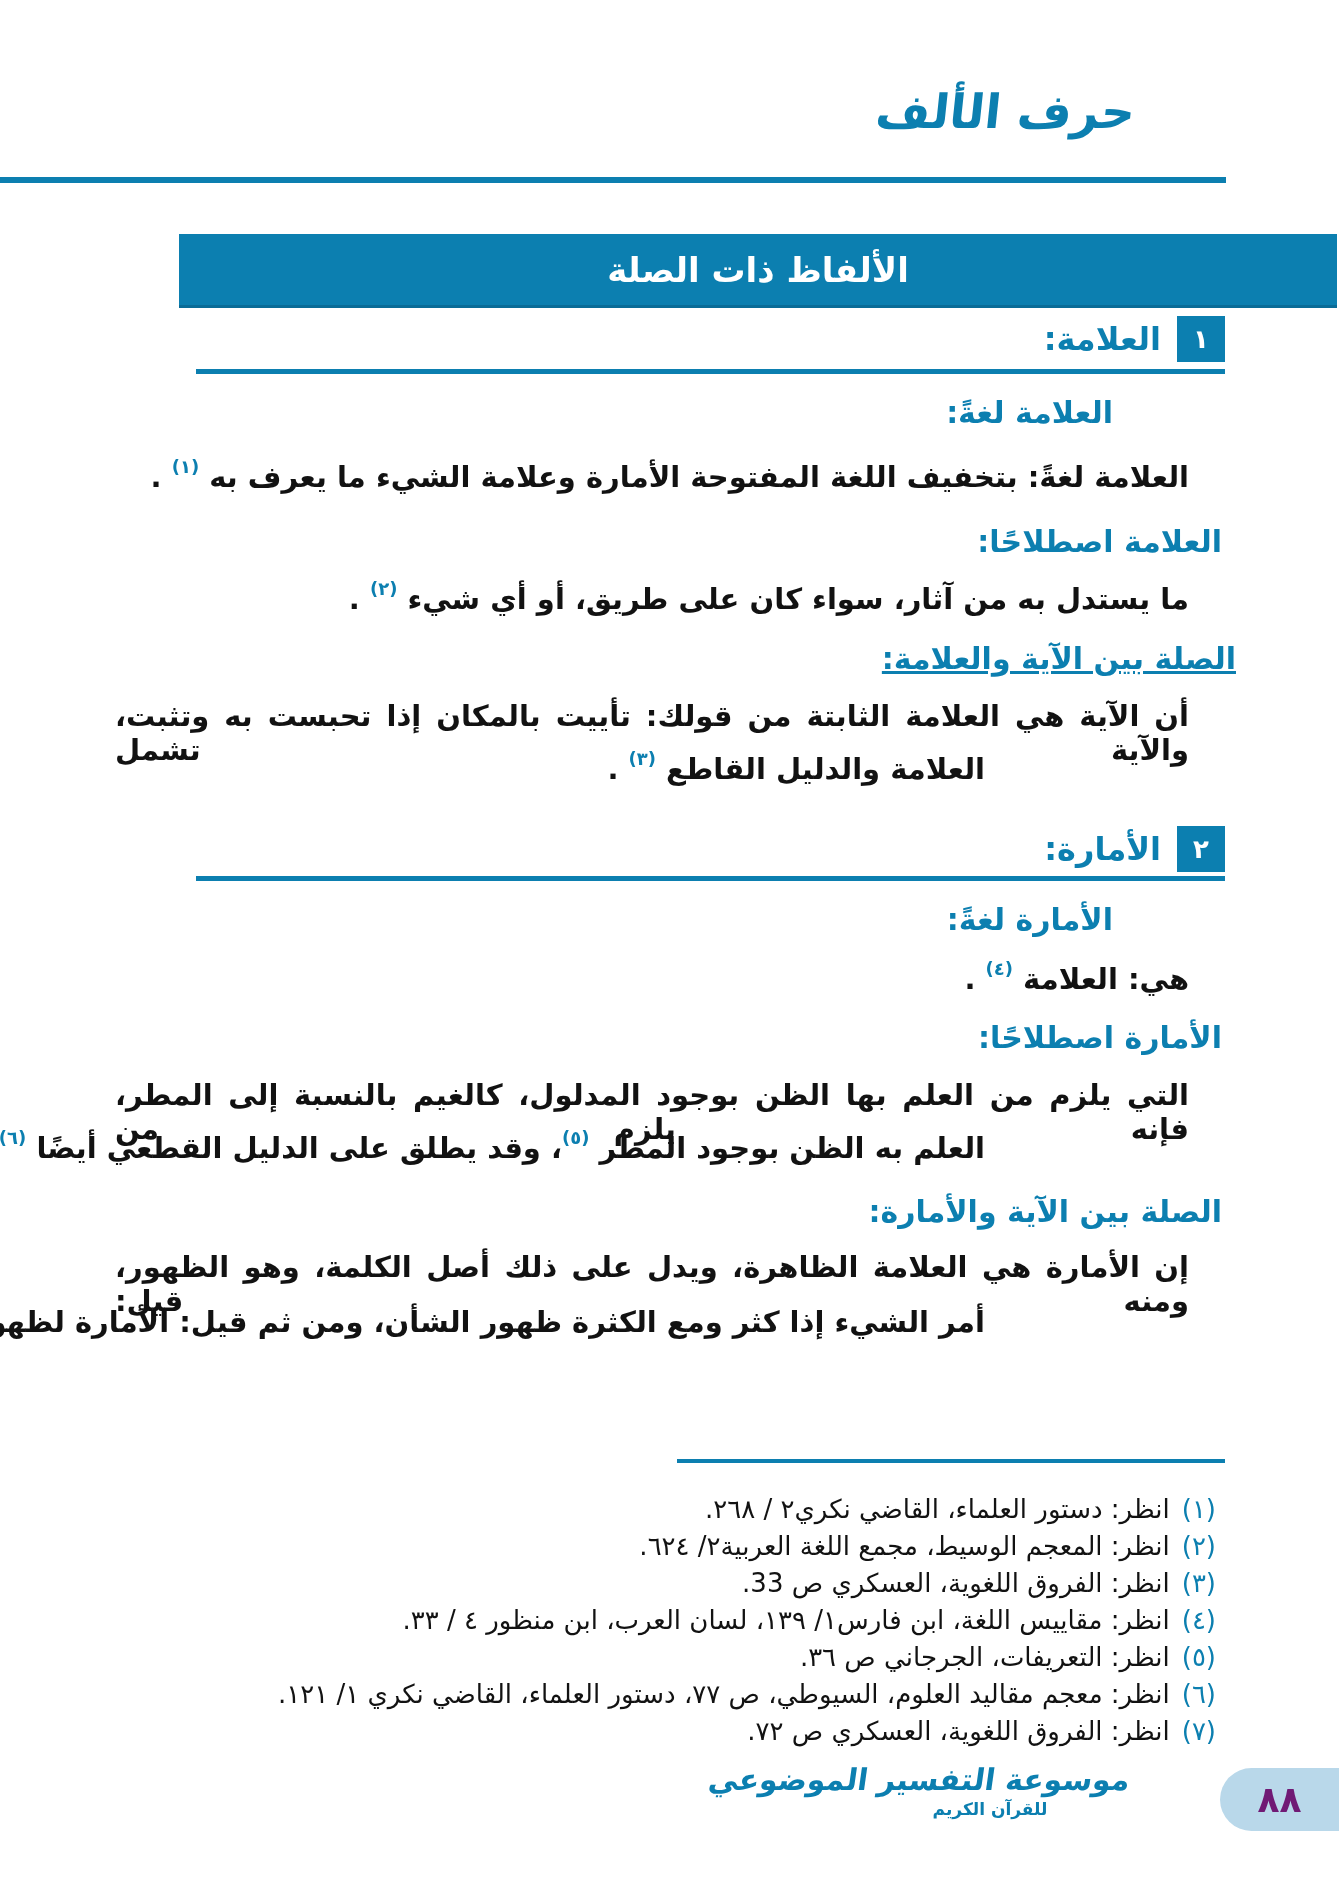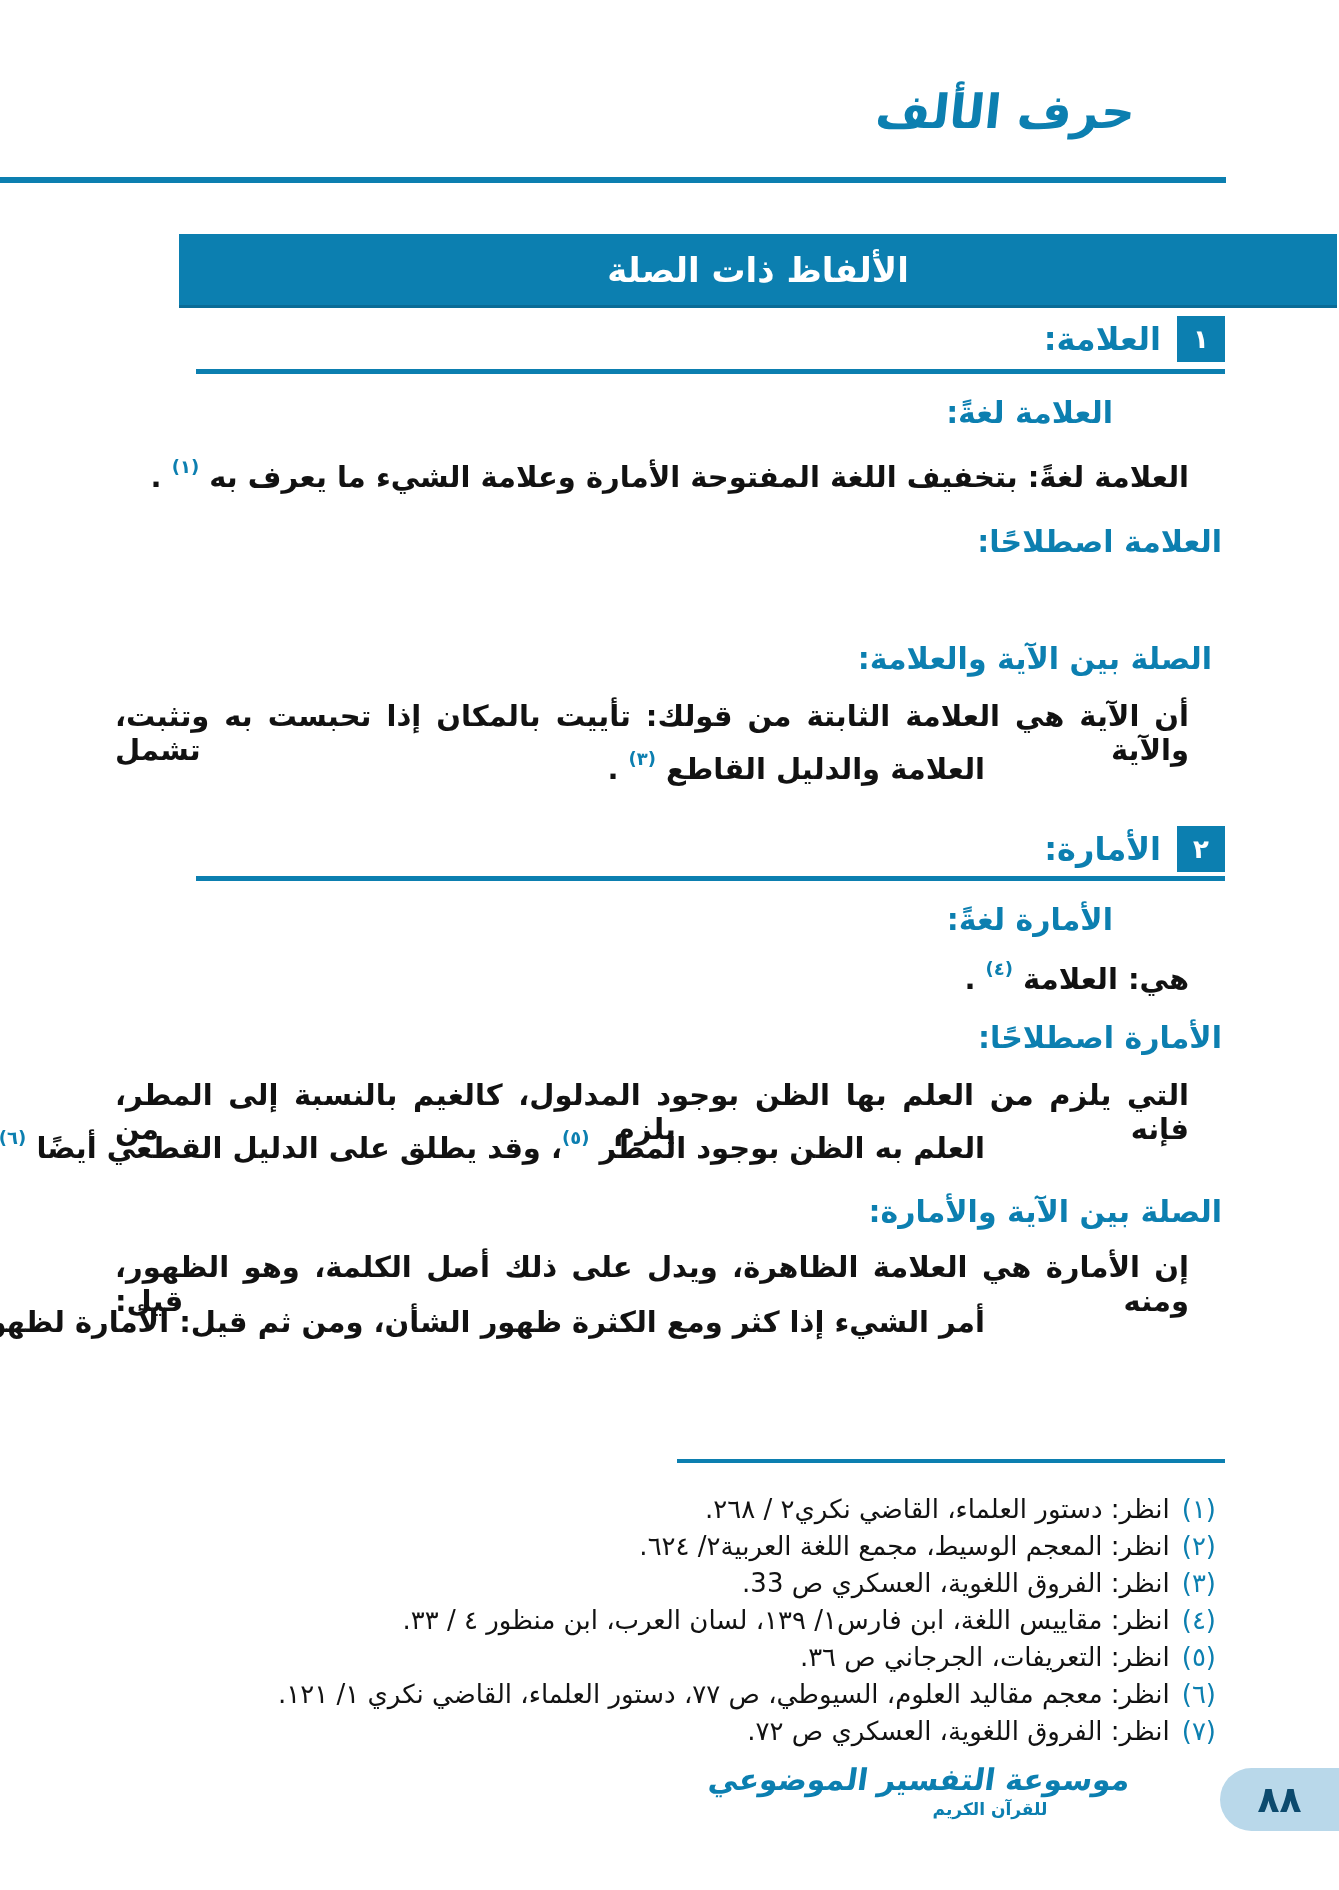--- a/index.html
+++ b/index.html
@@ -95,21 +95,21 @@
     font-size:30px;font-weight:bold;transform:skewX(-8deg);
     white-space:nowrap;letter-spacing:-1px;
   }
   .logo-l2{font-size:17px;font-weight:bold;margin-top:2px;white-space:nowrap;}
   .page-badge{
     top:1768px;right:0;width:119px;height:63px;
     background:var(--badge);
     border-radius:34px 0 0 34px;
     display:flex;align-items:center;justify-content:center;
   }
-  .page-num{color:#0c4a6e;font-size:36px;font-weight:bold;}
+  .page-num{color:#701a75;font-size:36px;font-weight:bold;}
 </style>
 </head>
 <body>
 
 <div class="page">
 
   <div class="abs chapter">حرف الألف</div>
   <div class="abs chapter-rule"></div>
 
   <div class="abs banner">
@@ -123,22 +123,25 @@
   <div class="abs sec-rule" style="top:369px;"></div>
 
   <div class="abs sub" style="top:395px;right:226px;">العلامة لغةً:</div>
 
   <div class="abs body-line line-start" style="top:460px;">
     <span>العلامة لغةً: بتخفيف اللغة المفتوحة الأمارة وعلامة الشيء ما يعرف به </span><sup class="fn-ref">(١)</sup><span> .</span>
   </div>
 
   <div class="abs sub" style="top:524px;right:117px;">العلامة اصطلاحًا:</div>
 
+  <div class="abs body-line line-start" style="top:582px;">
+    <span>ما يستدل به من آثار، سواء كان على طريق، أو أي شيء </span><sup class="fn-ref">(٢)</sup><span> .</span>
+  </div>
 
-  <div class="abs sub" style="top:641px;right:127px;">الصلة بين الآية والعلامة:</div>
+  <div class="abs sub" style="top:641px;right:103px;text-decoration:underline;">الصلة بين الآية والعلامة:</div>
 
   <div class="abs body-line line-full" style="top:699px;">أن الآية هي العلامة الثابتة من قولك: تأييت بالمكان إذا تحبست به وتثبت، والآية تشمل</div>
   <div class="abs body-line line-end" style="top:752px;">
     <span>العلامة والدليل القاطع </span><sup class="fn-ref">(٣)</sup><span> .</span>
   </div>
 
   <div class="abs sec-row" style="top:826px;">
     <span class="sec-num">٢</span>
     <span class="sec-title">الأمارة:</span>
   </div>

